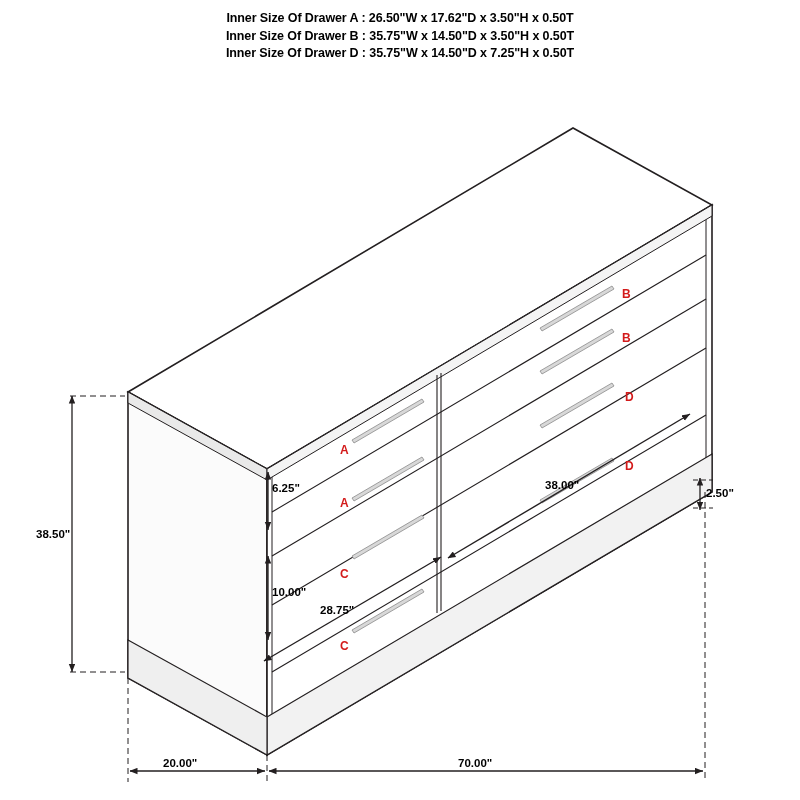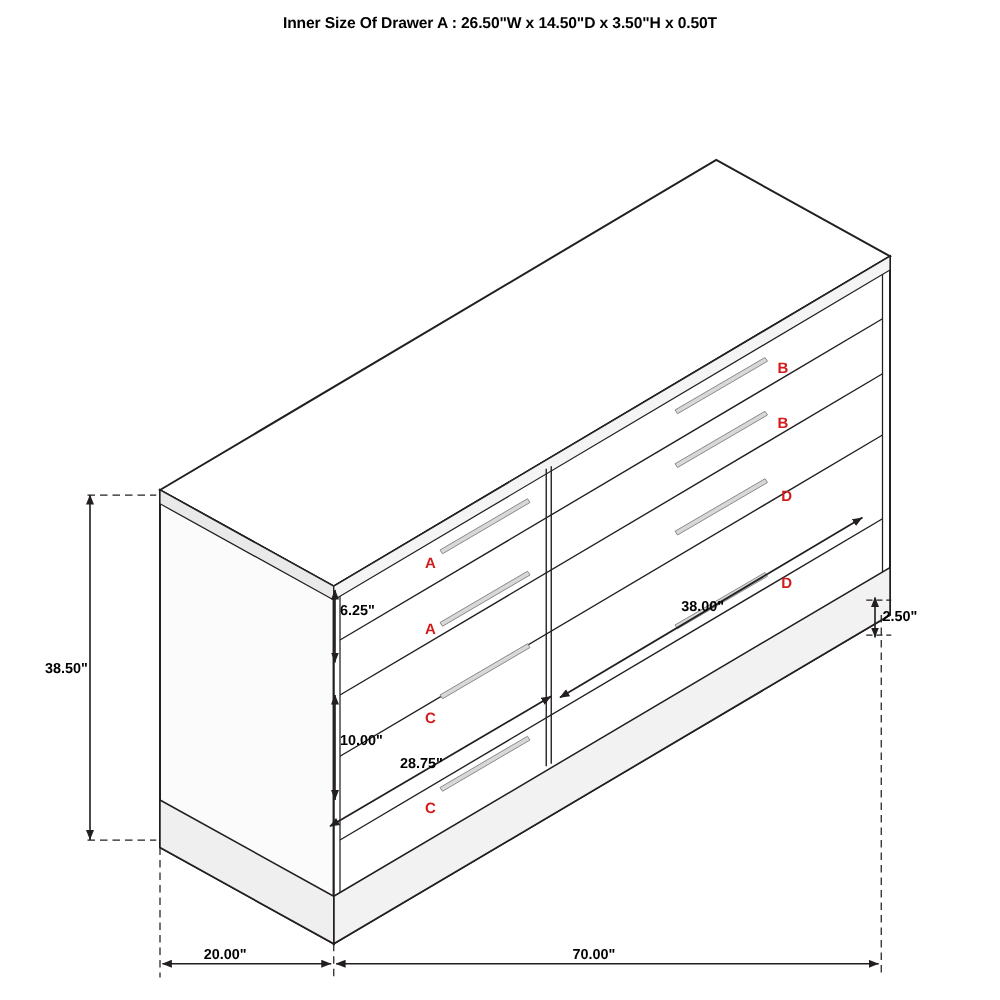--- a/index.html
+++ b/index.html
@@ -53,21 +53,23 @@
     fill: #d31b1b;
     font-family: "Liberation Sans", sans-serif;
   }
 </style>
 </head>
 <body>
 
 <div id="stage">
 
   <div class="spec-block">
-    <div class="spec-line">Inner Size Of Drawer A : 26.50"W x 14.50"D x 3.50"H x 0.50T</div>
+    <div class="spec-line">Inner Size Of Drawer A : 26.50"W x 17.62"D x 3.50"H x 0.50T</div>
+    <div class="spec-line">Inner Size Of Drawer B : 35.75"W x 14.50"D x 3.50"H x 0.50T</div>
+    <div class="spec-line">Inner Size Of Drawer D : 35.75"W x 14.50"D x 7.25"H x 0.50T</div>
   </div>
 
   <svg class="diagram" viewBox="0 0 800 800">
     <defs>
       <marker id="arrEnd" markerWidth="9" markerHeight="9" refX="8" refY="3.2" orient="auto" markerUnits="userSpaceOnUse">
         <path d="M0,0 L8,3.2 L0,6.4 z" fill="#231f20"></path>
       </marker>
       <marker id="arrStart" markerWidth="9" markerHeight="9" refX="0.5" refY="3.2" orient="auto" markerUnits="userSpaceOnUse">
         <path d="M8,0 L0,3.2 L8,6.4 z" fill="#231f20"></path>
       </marker>

